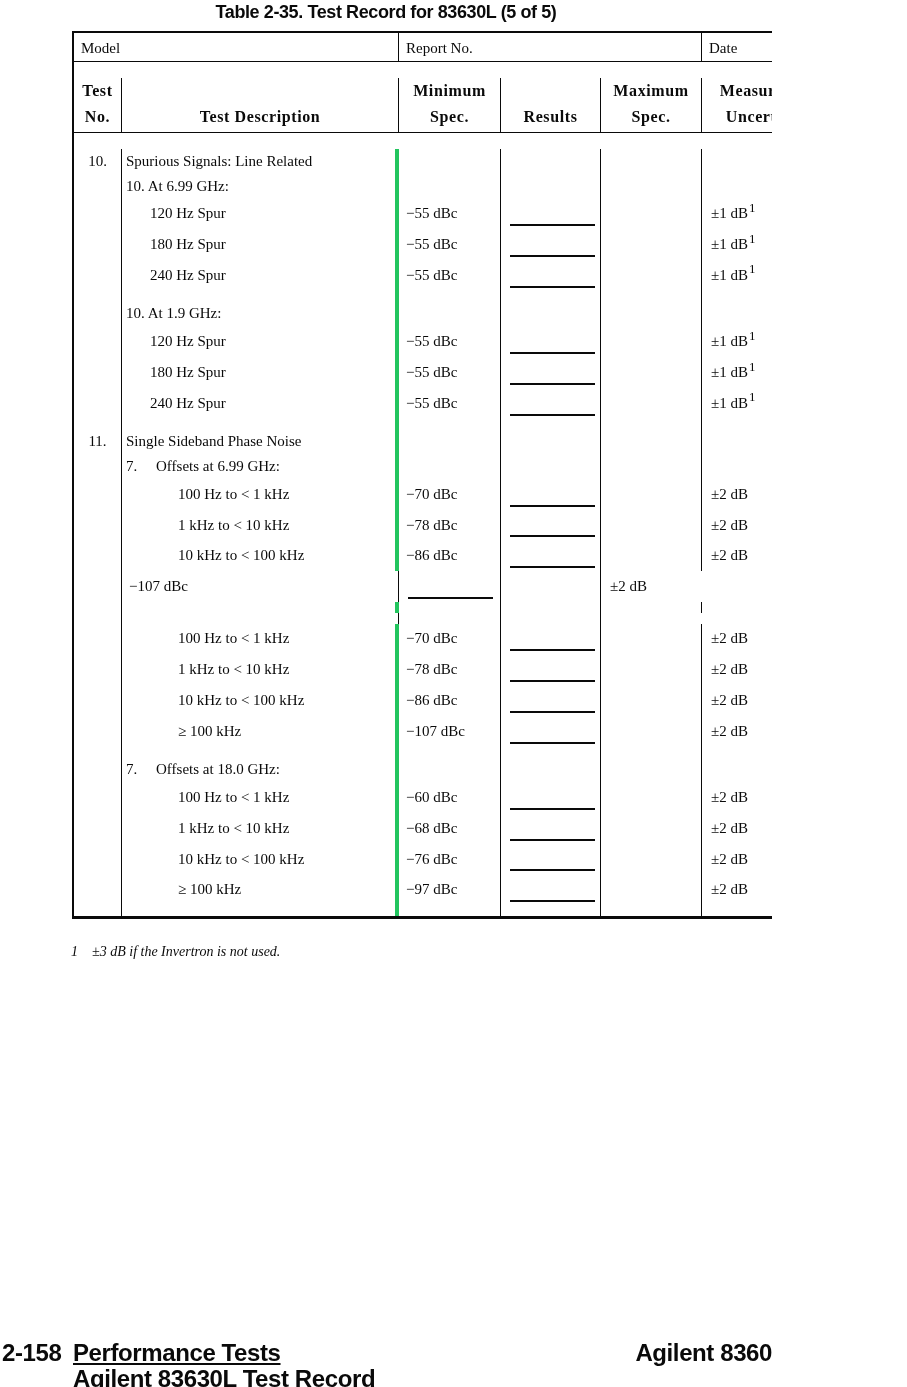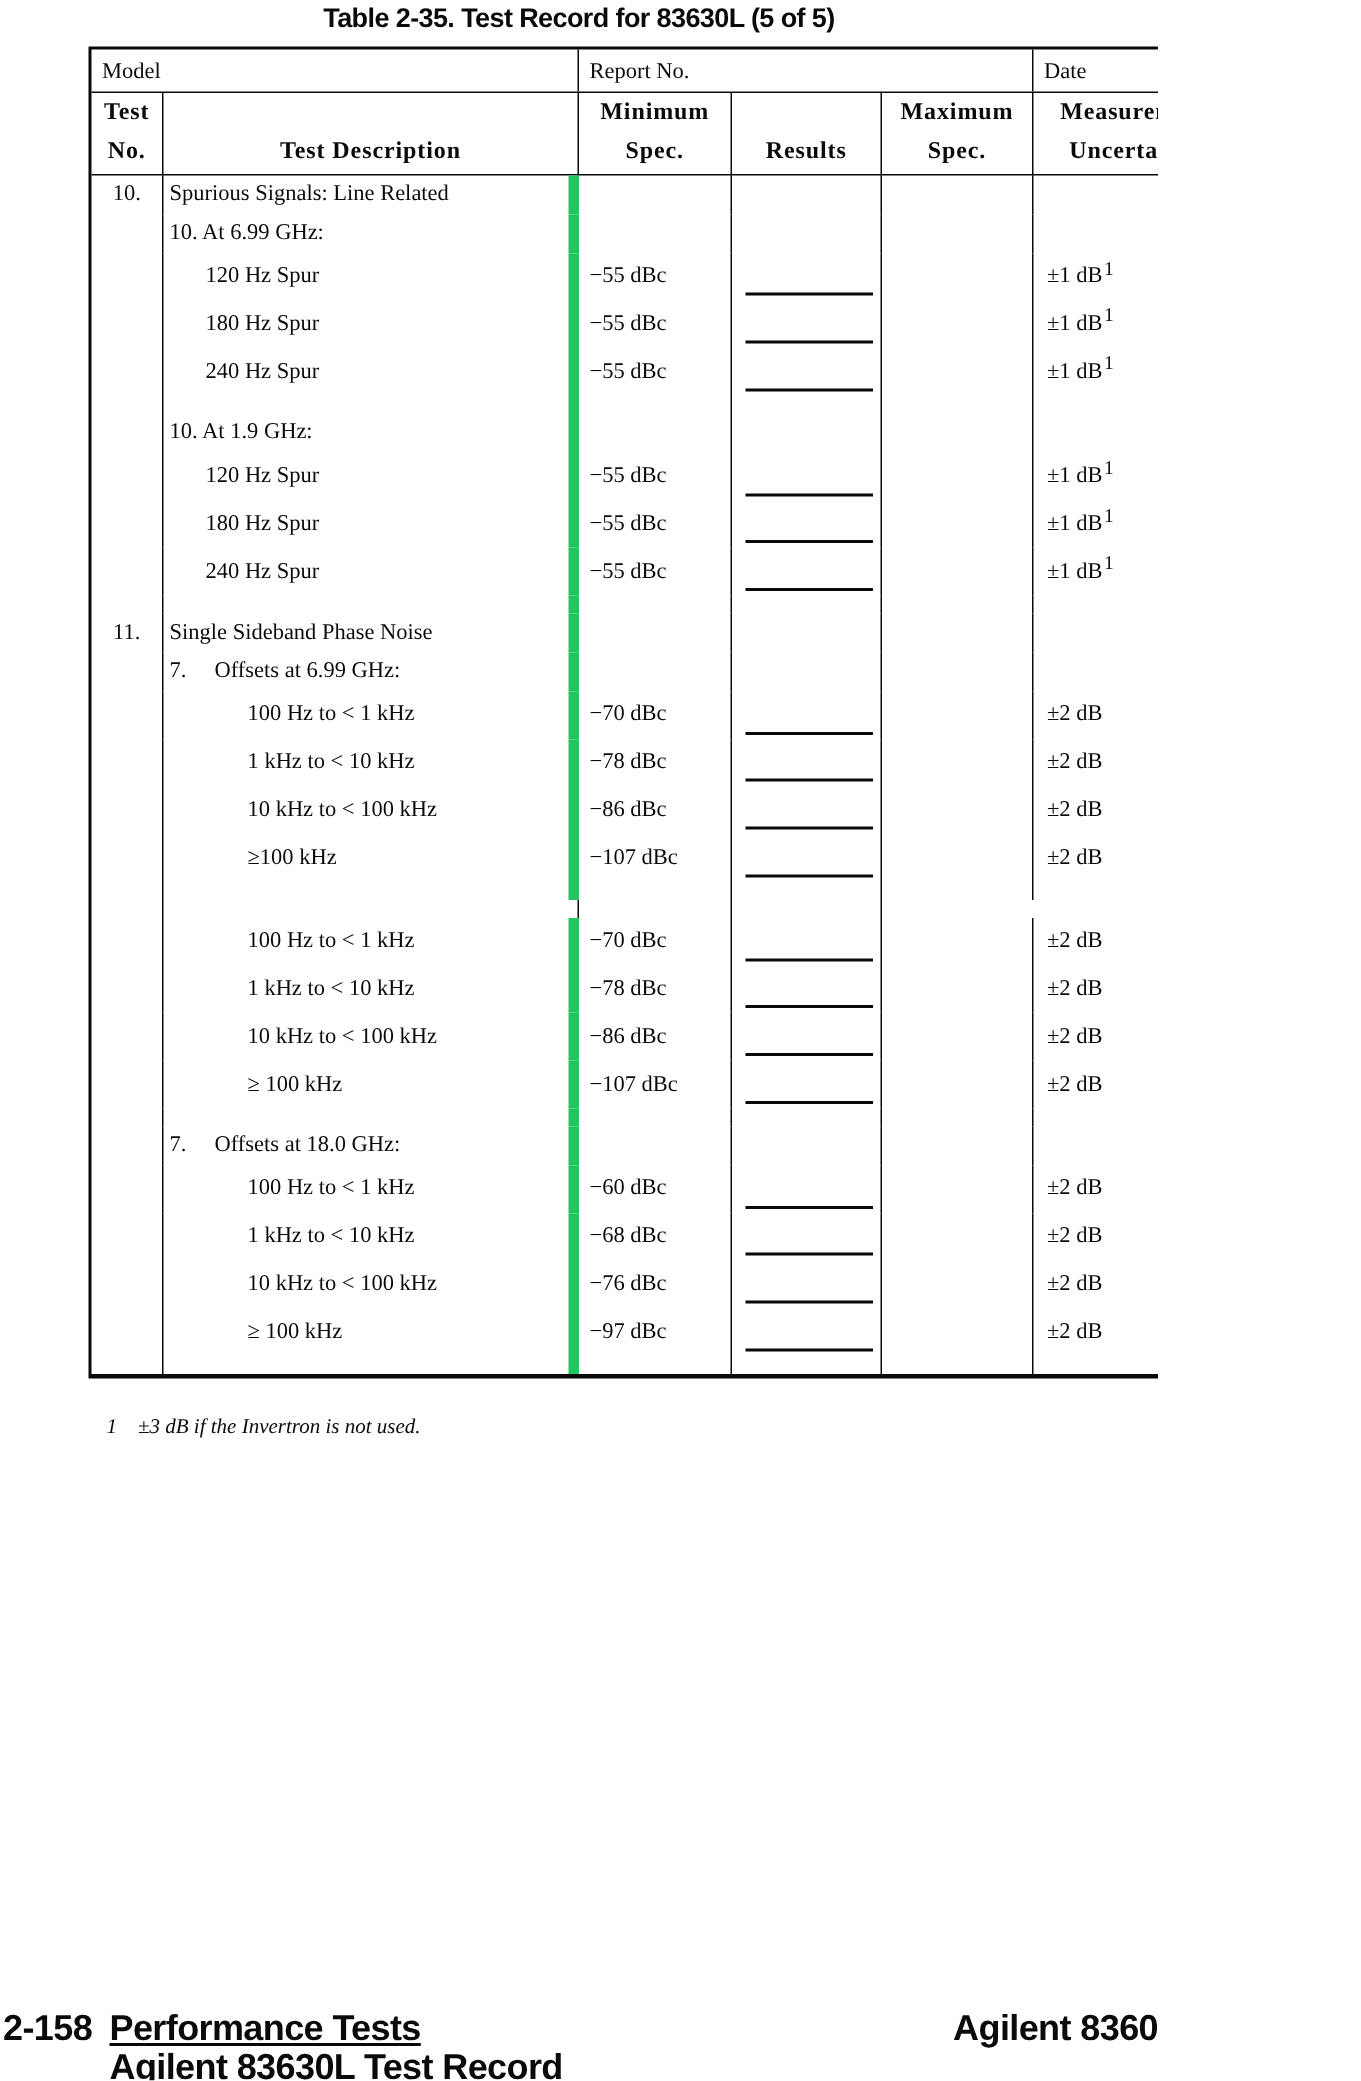--- a/index.html
+++ b/index.html
@@ -8,23 +8,23 @@
     position:relative; width:772px; height:1387px; background:#ffffff;
     color:#0a0a0a; font-family:"Liberation Serif","DejaVu Serif",serif;
     overflow:hidden;
   }
   .title {
     position:absolute; left:0; right:0; top:2px; text-align:center;
     font-family:"Liberation Sans","DejaVu Sans",sans-serif;
     font-weight:bold; font-size:18px; letter-spacing:-0.4px;
   }
   .ttable {
-    position:absolute; left:59px; top:31px; width:768px; height:888px;
+    position:absolute; left:72px; top:31px; width:768px; height:888px;
     border:2px solid #0a0a0a; border-bottom-width:3px;
-    display:flex; flex-direction:column; font-size:15px;
+    display:flex; flex-direction:column; font-size:15px;gap:16px;
   }
   .hrow1 {
     height:29px; flex:0 0 29px; border-bottom:1px solid #0a0a0a;
     display:grid; grid-template-columns:325px 303px auto;
   }
   .hrow1 .hc { display:flex; align-items:flex-end; padding:0 0 4px 7px; }
   .hrow1 .hc.bdr { border-right:1px solid #0a0a0a; }
   .hrow2 {
     height:55px; flex:0 0 55px; border-bottom:1px solid #0a0a0a;
     display:grid; grid-template-columns:48px 277px 102px 100px 101px auto;
@@ -35,21 +35,21 @@
     align-items:center; padding-bottom:3px; line-height:26px; text-align:center;
   }
   .hrow2 .hc.bdr { border-right:1px solid #0a0a0a; }
   .tbody { flex:1 1 auto; display:flex; flex-direction:column; }
   .trow {
     flex:1 1 auto;
     display:grid; grid-template-columns:48px 277px 102px 100px 101px auto;
   }
   .c { display:flex; align-items:center; overflow:visible; }
   .c0 { justify-content:center; border-right:1px solid #0a0a0a; }
-  .c1 { border-right:7px solid #22c55e; white-space:pre; }
+  .c1 { border-right:4px solid #22c55e; white-space:pre; }
   .c1.i0 { padding-left:4px; }
   .c1.i1 { padding-left:28px; }
   .c1.i2 { padding-left:56px; }
   .c2 { border-right:1px solid #0a0a0a; padding-left:7px; }
   .c3 { border-right:1px solid #0a0a0a; align-items:flex-end; padding-bottom:3px; }
   .c4 { border-right:1px solid #0a0a0a; }
   .c5 { padding-left:9px; }
   .blank { display:block; width:85px; margin-left:9px; height:20px;
            border-bottom:2px solid #0a0a0a; }
   .su { font-size:13px; position:relative; top:-6px; margin-left:1px; }
@@ -281,21 +281,20 @@
           <div class="c c2">−86 dBc</div>
           <div class="c c3">
             <span class="blank"></span>
           </div>
           <div class="c c4"></div>
           <div class="c c5">±2 dB</div>
         </div>
 
       <div class="trow">
           <div class="c c0"></div>
-          <div class="c c1 i2">≥100 kHz</div>
           <div class="c c2">−107 dBc</div>
           <div class="c c3">
             <span class="blank"></span>
           </div>
           <div class="c c4"></div>
           <div class="c c5">±2 dB</div>
         </div>
 
       <div class="trow">
           <div class="c c0"></div>

